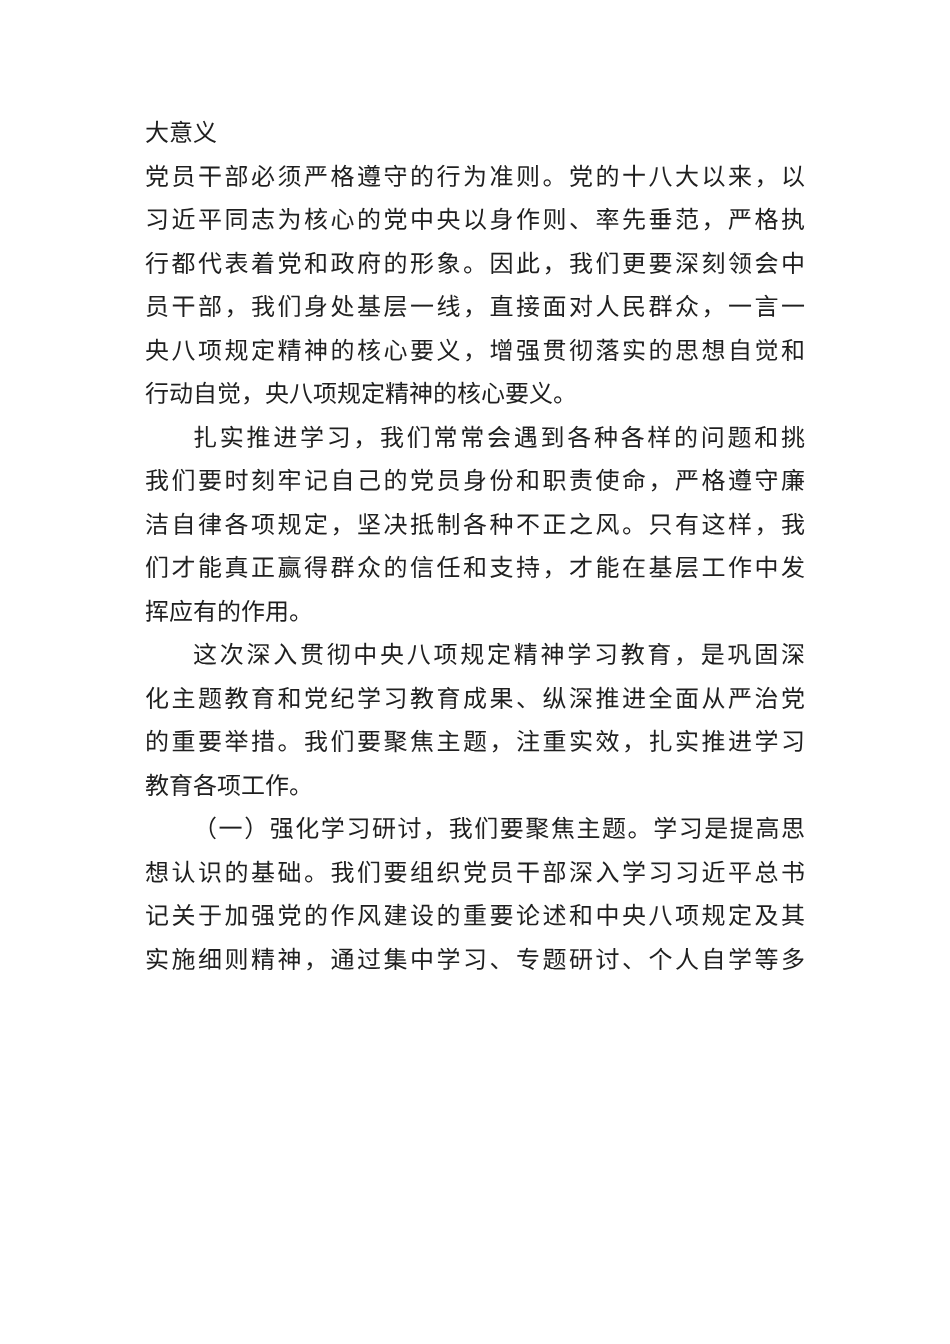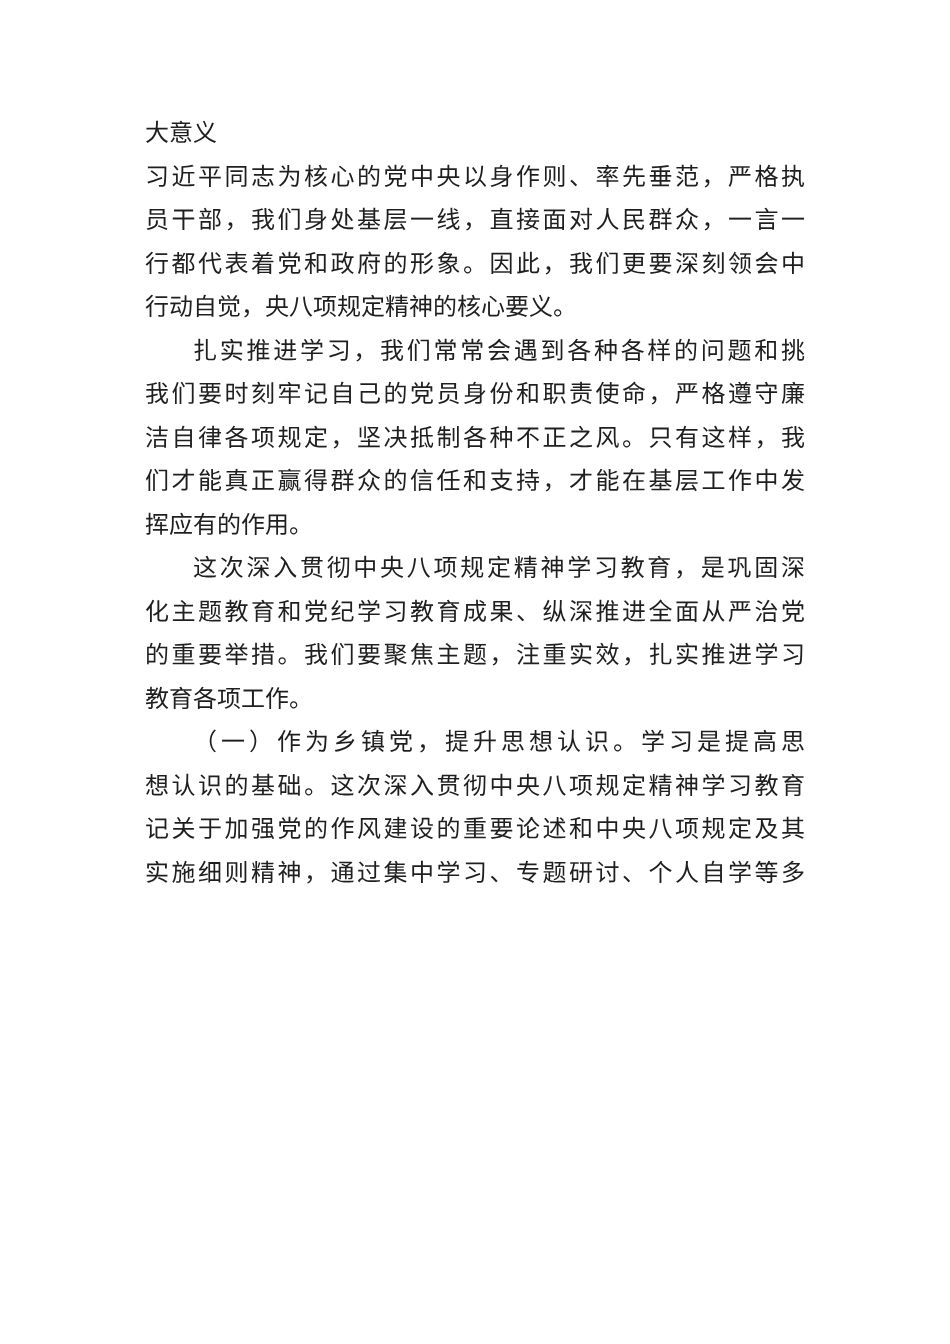--- a/index.html
+++ b/index.html
@@ -49,43 +49,45 @@
 <body>
 
 <div class="page">
   <div class="textblock">
 
     <div class="para">
       <div class="line">大意义</div>
     </div>
 
     <div class="para">
+      <div class="line j">党员干部必须严格遵守的行为准则。党的十八大以来，以</div>
       <div class="line j">习近平同志为核心的党中央以身作则、率先垂范，严格执</div>
+      <div class="line j">行都代表着党和政府的形象。因此，我们更要深刻领会中</div>
       <div class="line j">员干部，我们身处基层一线，直接面对人民群众，一言一</div>
-      <div class="line j">行都代表着党和政府的形象。因此，我们更要深刻领会中</div>
+      <div class="line j">央八项规定精神的核心要义，增强贯彻落实的思想自觉和</div>
       <div class="line">行动自觉，央八项规定精神的核心要义。</div>
     </div>
 
     <div class="para">
       <div class="line j indent">扎实推进学习，我们常常会遇到各种各样的问题和挑</div>
       <div class="line j">我们要时刻牢记自己的党员身份和职责使命，严格遵守廉</div>
       <div class="line j">洁自律各项规定，坚决抵制各种不正之风。只有这样，我</div>
       <div class="line j">们才能真正赢得群众的信任和支持，才能在基层工作中发</div>
       <div class="line">挥应有的作用。</div>
     </div>
 
 
     <div class="para">
       <div class="line j indent">这次深入贯彻中央八项规定精神学习教育，是巩固深</div>
       <div class="line j">化主题教育和党纪学习教育成果、纵深推进全面从严治党</div>
       <div class="line j">的重要举措。我们要聚焦主题，注重实效，扎实推进学习</div>
       <div class="line">教育各项工作。</div>
     </div>
 
     <div class="para">
-      <div class="line j indent">（一）作为乡镇党，提升思想认识。学习是提高思</div>
-      <div class="line j">想认识的基础。这次深入贯彻中央八项规定精神学习教育</div>
+      <div class="line j indent">（一）强化学习研讨，我们要聚焦主题。学习是提高思</div>
+      <div class="line j">想认识的基础。我们要组织党员干部深入学习习近平总书</div>
       <div class="line j">记关于加强党的作风建设的重要论述和中央八项规定及其</div>
       <div class="line j">实施细则精神，通过集中学习、专题研讨、个人自学等多</div>
     </div>
 
   </div>
 </div>
 
 </body></html>

